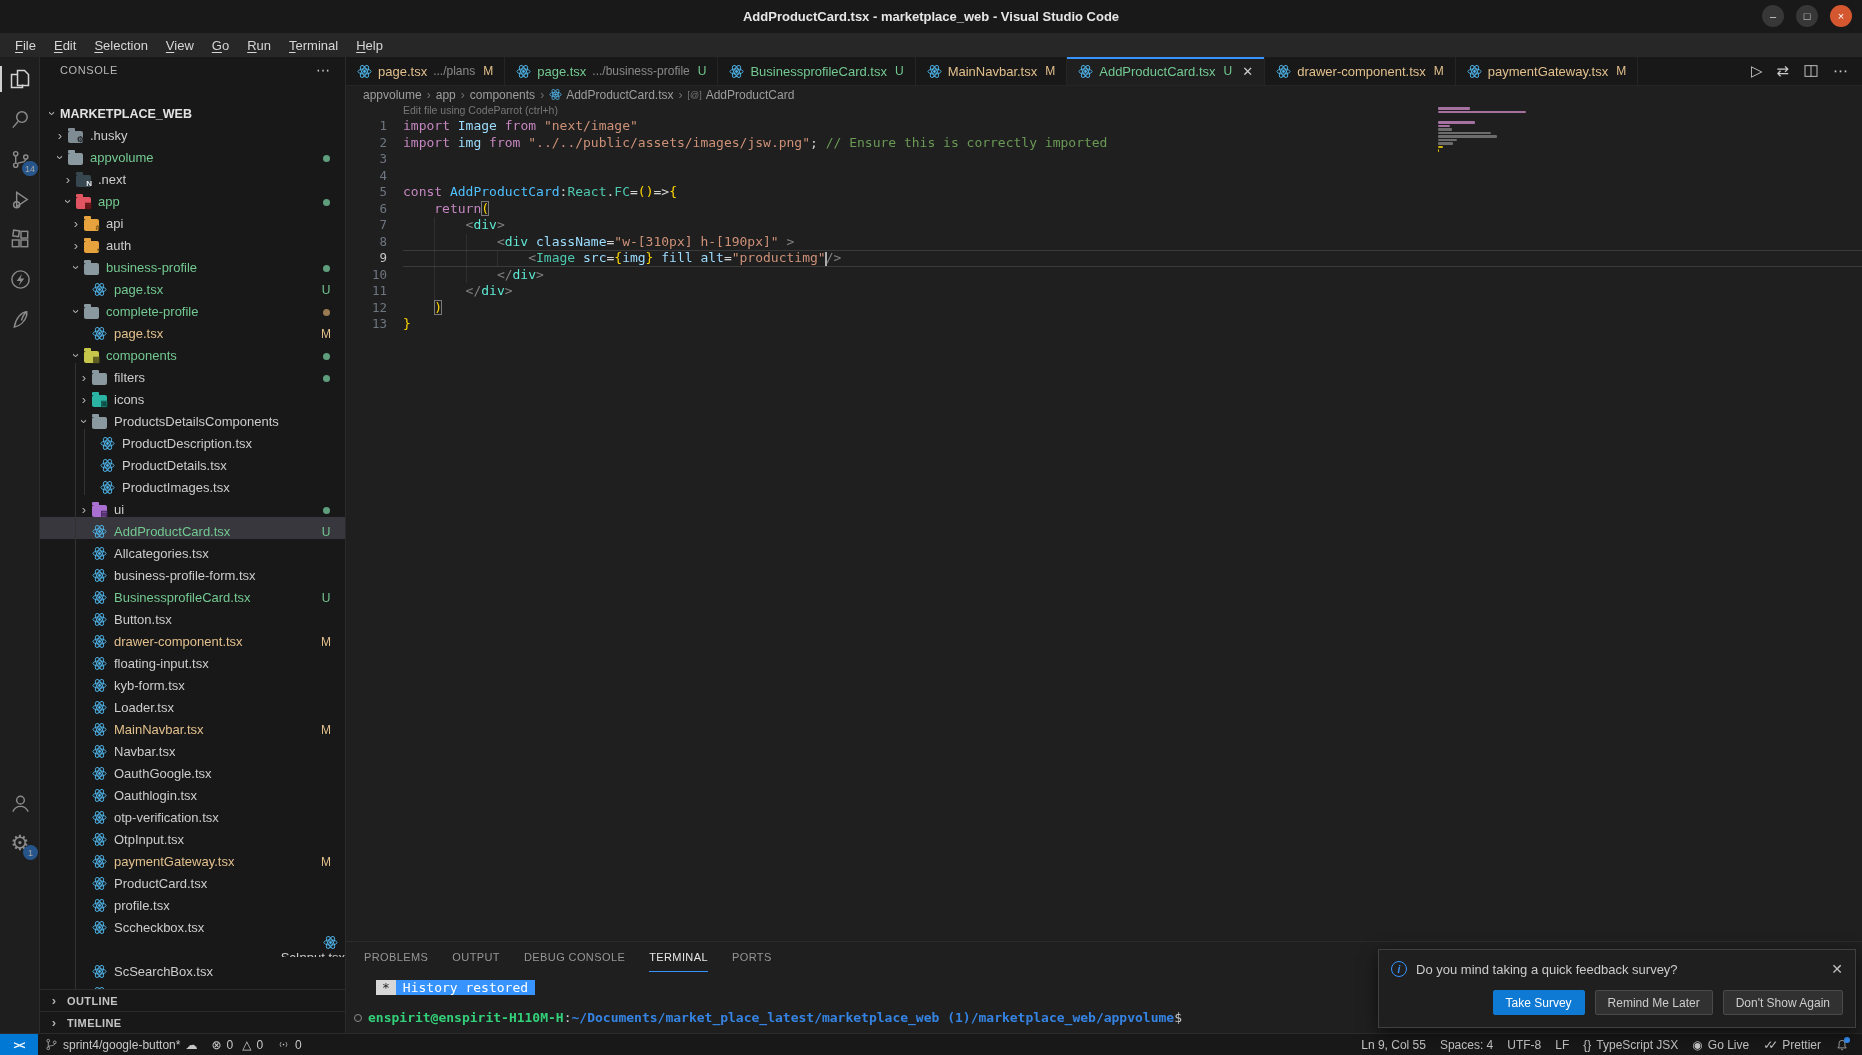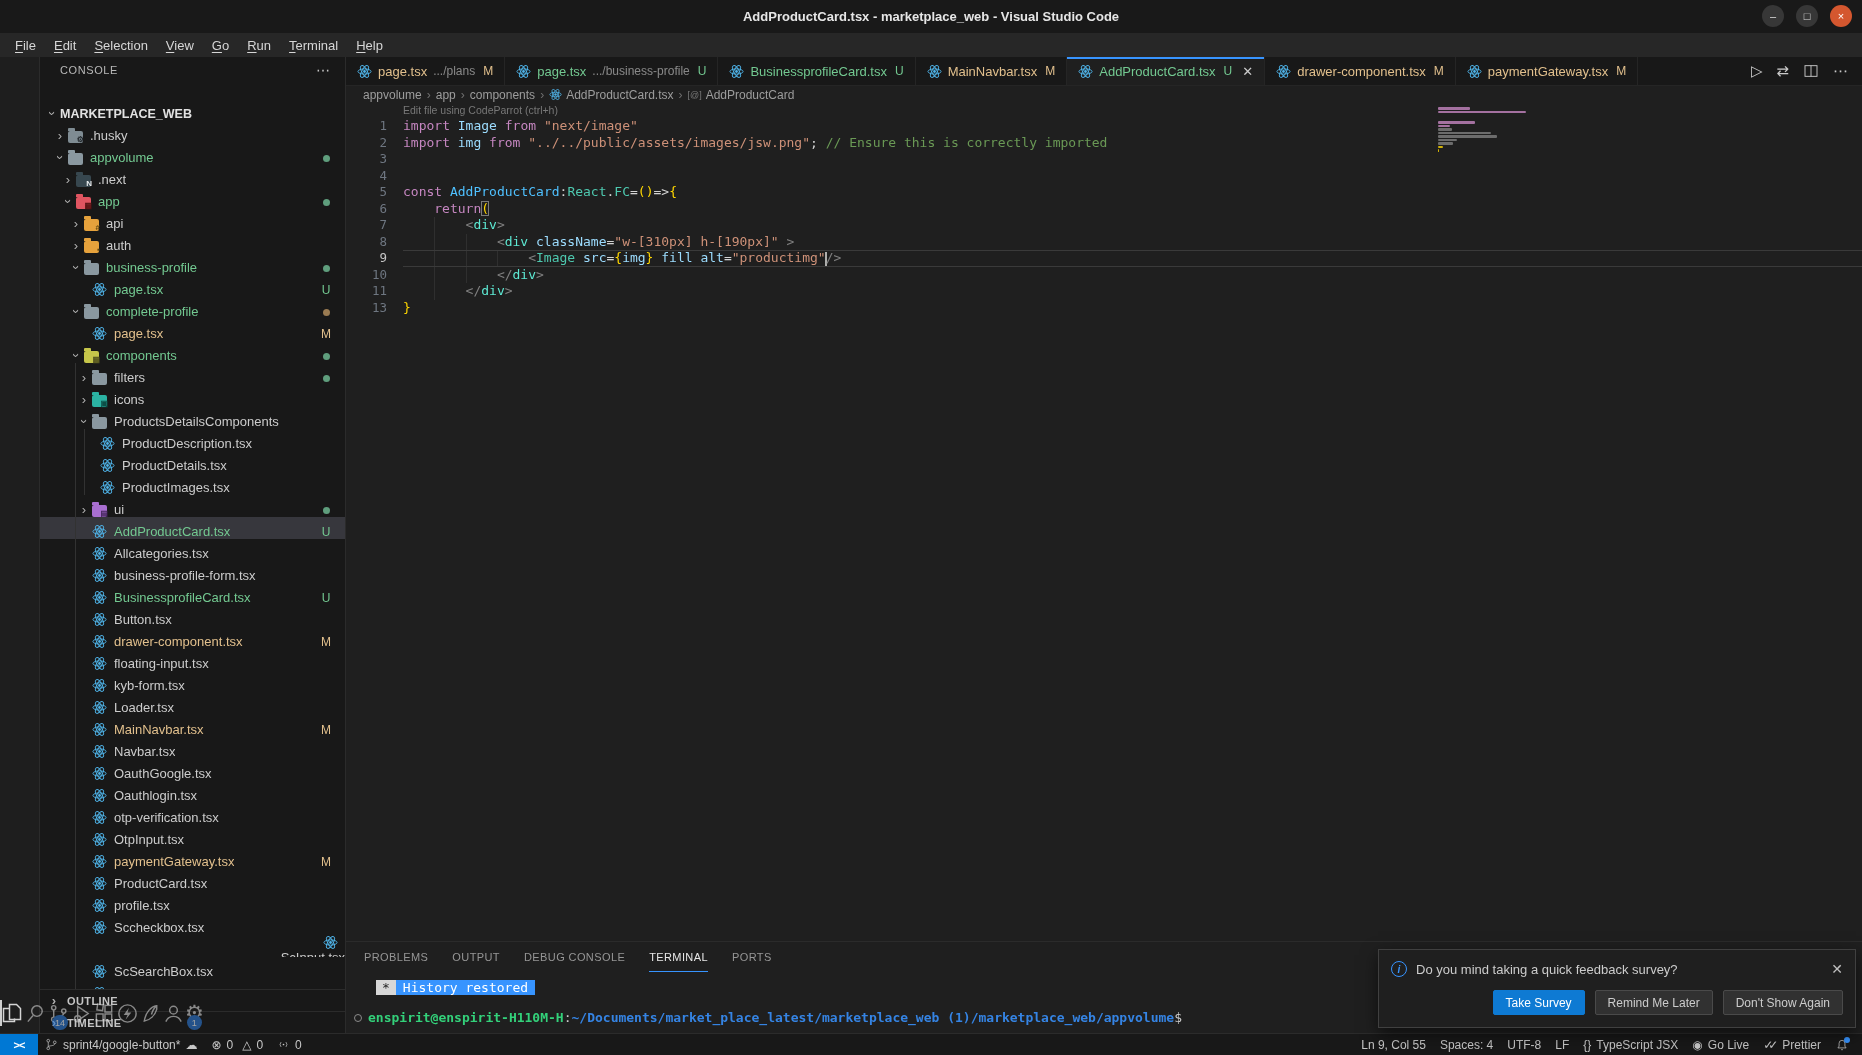--- a/index.html
+++ b/index.html
@@ -15,21 +15,21 @@
   .wbtn.close { background:#d4572f; color:#fff; }
 
   
   .menubar { height:24px; background:#272727; display:flex; align-items:center; padding-left:6px; }
   .menu-item { padding:2px 9px; border-radius:4px; color:#d6d6d6; font-size:13px; }
   .menu-item u { text-underline-offset:2px; }
 
   .main { display:flex; height:976px; }
 
   
-  .activitybar { width:40px; background:#1e1e1e; border-right:1px solid #2b2b2b; display:flex; flex-direction:row; align-items:flex-end; padding-top:2px; flex:none; }
+  .activitybar { width:40px; background:#1e1e1e; border-right:1px solid #2b2b2b; display:flex; flex-direction:column; align-items:flex-start; padding-top:2px; flex:none; }
   .act { width:40px; height:40px; display:flex; align-items:center; justify-content:center; position:relative; opacity:.6; }
   .act.active { opacity:1; }
   .act.active::before { content:""; position:absolute; left:0; top:7px; bottom:7px; width:2px; background:#cfcfcf; }
   .act svg { stroke:#d4d4d4; fill:none; stroke-width:1.5; }
   .act .char-ic { font-size:21px; color:#d4d4d4; }
   .act-badge { position:absolute; right:2px; bottom:3px; background:#2c7ad6; color:#fff; border-radius:10px; font-size:9px; min-width:15px; height:15px; display:flex; align-items:center; justify-content:center; padding:0 3px; opacity:1; }
   .act-spacer { margin-top:auto; }
   .act-bottom-gap { height:170px; flex:none; }
 
   
@@ -871,20 +871,21 @@
             <div class="cline"><span class="gut">2</span><span class="ltext"><span class="tk-kw">import</span><span class="tk-def"> </span><span class="tk-var">img</span><span class="tk-def"> </span><span class="tk-kw">from</span><span class="tk-def"> </span><span class="tk-str">"../../public/assets/images/jsw.png"</span><span class="tk-def">; </span><span class="tk-com">// Ensure this is correctly imported</span></span></div>
             <div class="cline"><span class="gut">3</span><span class="ltext"></span></div>
             <div class="cline"><span class="gut">4</span><span class="ltext"></span></div>
             <div class="cline"><span class="gut">5</span><span class="ltext"><span class="tk-kw">const</span><span class="tk-def"> </span><span class="tk-fn">AddProductCard</span><span class="tk-def">:</span><span class="tk-type">React</span><span class="tk-def">.</span><span class="tk-type">FC</span><span class="tk-def">=</span><span class="tk-brk">()</span><span class="tk-def">=&gt;</span><span class="tk-brk">{</span></span></div>
             <div class="cline"><span class="gut">6</span><span class="ltext"><span class="ind">    </span><span class="tk-kw">return</span><span class="tk-brkm">(</span></span></div>
             <div class="cline"><span class="gut">7</span><span class="ltext"><span class="ind">    </span><span class="ind g">    </span><span class="tk-ang">&lt;</span><span class="tk-tag">div</span><span class="tk-ang">&gt;</span></span></div>
             <div class="cline"><span class="gut">8</span><span class="ltext"><span class="ind">    </span><span class="ind g">    </span><span class="ind g">    </span><span class="tk-ang">&lt;</span><span class="tk-tag">div</span><span class="tk-def"> </span><span class="tk-var">className</span><span class="tk-def">=</span><span class="tk-str">"w-[310px] h-[190px]"</span><span class="tk-def"> </span><span class="tk-ang">&gt;</span></span></div>
             <div class="cline cur"><span class="gut">9</span><span class="ltext"><span class="ind">    </span><span class="ind g">    </span><span class="ind g">    </span><span class="ind g">    </span><span class="tk-ang">&lt;</span><span class="tk-comp">Image</span><span class="tk-def"> </span><span class="tk-var">src</span><span class="tk-def">=</span><span class="tk-brk">{</span><span class="tk-var">img</span><span class="tk-brk">}</span><span class="tk-def"> </span><span class="tk-var">fill</span><span class="tk-def"> </span><span class="tk-var">alt</span><span class="tk-def">=</span><span class="tk-str">"productimg"</span><span class="caret"></span><span class="tk-ang">/&gt;</span></span></div>
             <div class="cline"><span class="gut">10</span><span class="ltext"><span class="ind">    </span><span class="ind g">    </span><span class="ind g">    </span><span class="tk-ang">&lt;/</span><span class="tk-tag">div</span><span class="tk-ang">&gt;</span></span></div>
             <div class="cline"><span class="gut">11</span><span class="ltext"><span class="ind">    </span><span class="ind g">    </span><span class="tk-ang">&lt;/</span><span class="tk-tag">div</span><span class="tk-ang">&gt;</span></span></div>
+            <div class="cline"><span class="gut">12</span><span class="ltext"><span class="ind">    </span><span class="tk-brkm">)</span></span></div>
             <div class="cline"><span class="gut">13</span><span class="ltext"><span class="tk-brk">}</span></span></div>
           </div>
         <div class="minimap" id="minimap">
             <div class="mmline" style="height: 2.5px; margin-bottom: 1px; width: 32px; background: rgb(197, 134, 192); opacity: 0.8;"></div>
             <div class="mmline" style="height: 2.5px; margin-bottom: 1px; width: 88px; background: rgb(197, 134, 192); opacity: 0.8;"></div>
             <div class="mmline" style="height: 3.5px;"></div>
             <div class="mmline" style="height: 3.5px;"></div>
             <div class="mmline" style="height: 2.5px; margin-bottom: 1px; width: 37px; background: rgb(197, 134, 192); opacity: 0.8;"></div>
             <div class="mmline" style="height: 2.5px; margin-bottom: 1px; width: 12px; background: rgb(197, 134, 192); opacity: 0.8;"></div>
             <div class="mmline" style="height: 2.5px; margin-bottom: 1px; width: 14px; background: rgb(128, 128, 128); opacity: 0.8;"></div>

